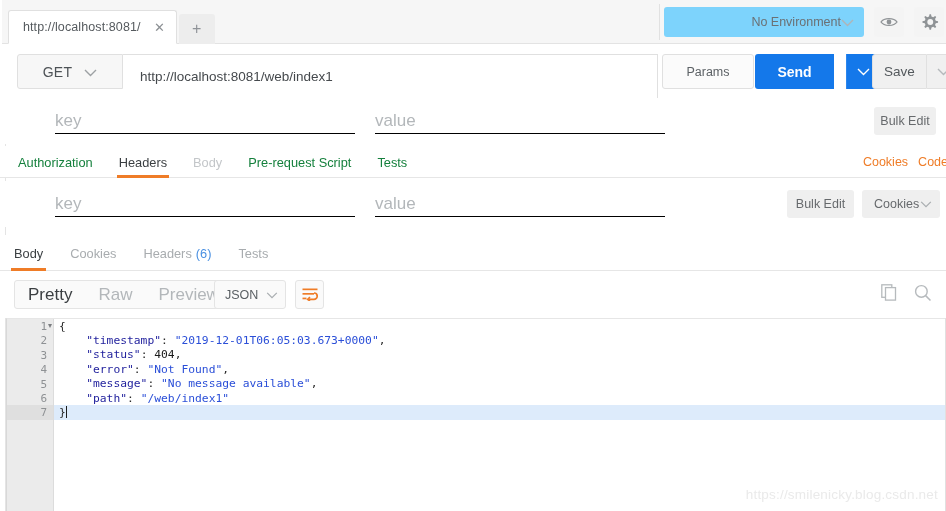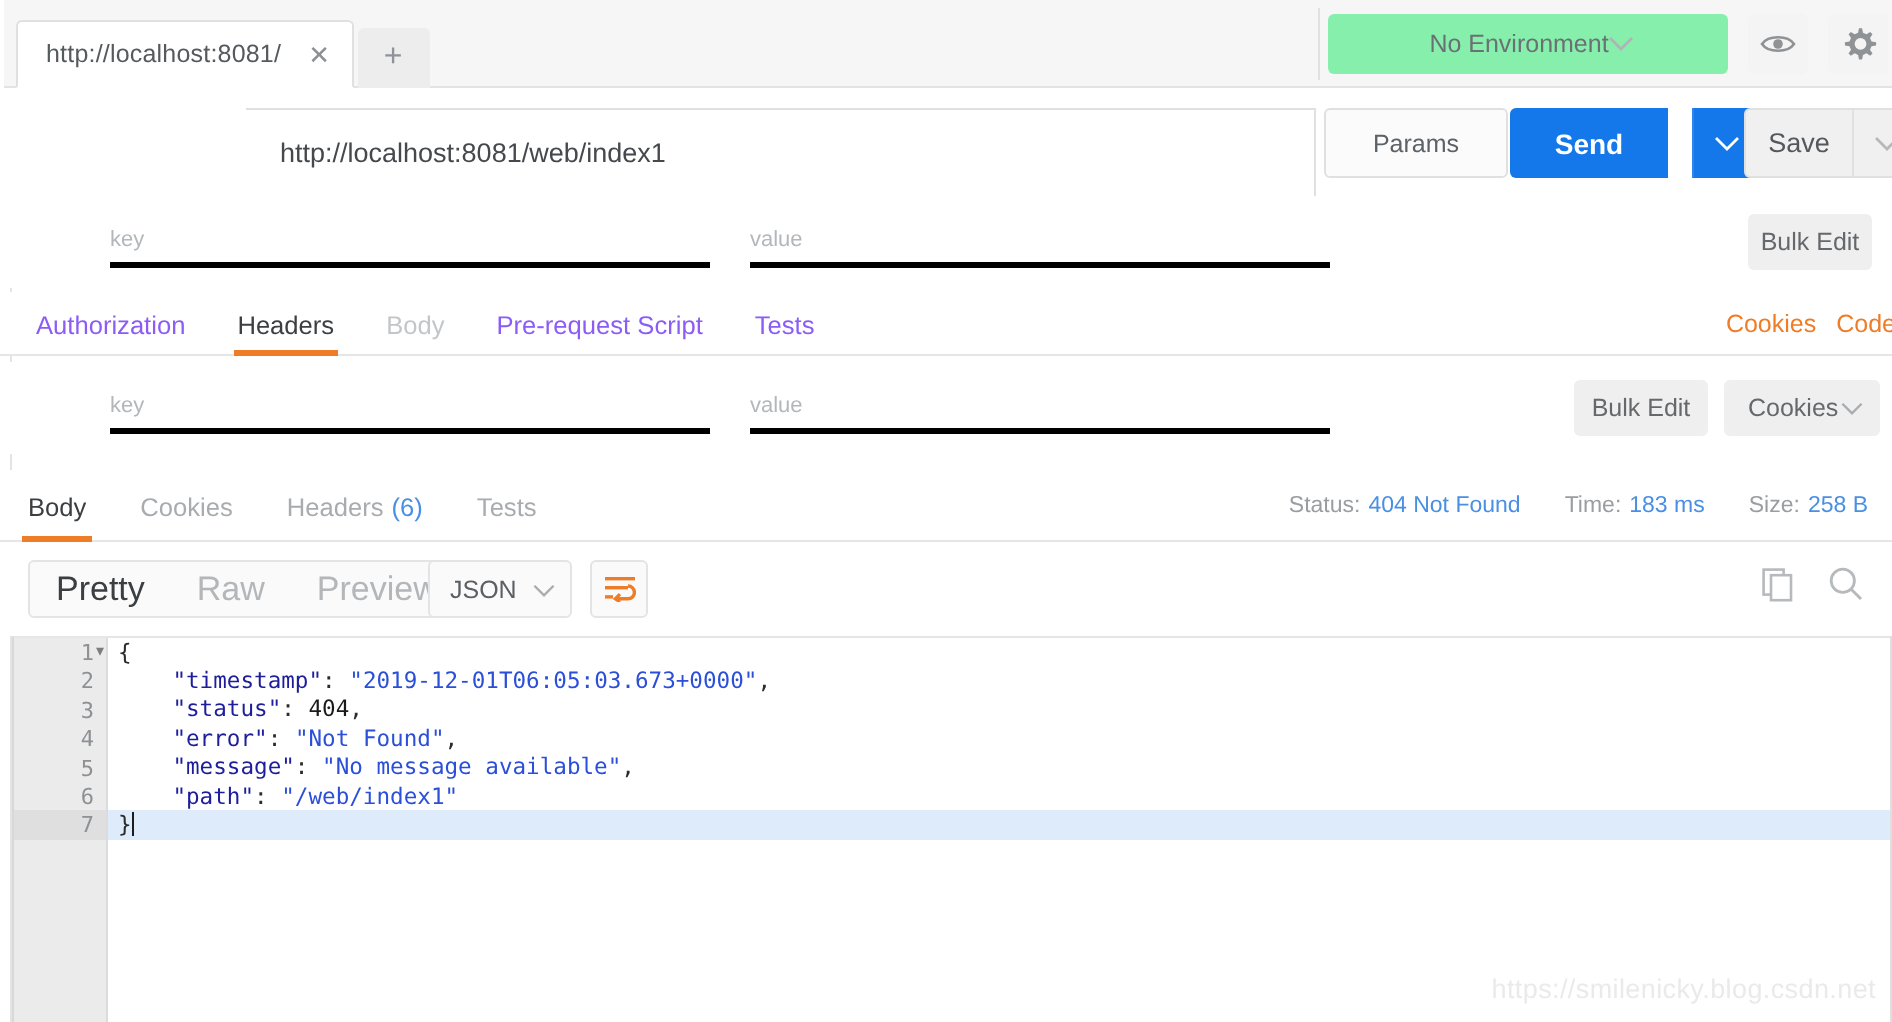--- a/index.html
+++ b/index.html
@@ -62,25 +62,25 @@
     font-size: 16px;
     font-weight: 300;
     margin-bottom: 0px;
   }
   .topbar-right {
     position: absolute; right: 0; top: 0; height: 44px;
     display: flex; align-items: center;
   }
   .env-select {
     width: 200px; height: 30px;
-    background: #86efac;
+    background: #7dd3fc;
     border-radius: 3px;
     display: flex; align-items: center;
     padding: 0 10px 0 14px;
-    justify-content: center;
+    justify-content: flex-end;
   }
   .env-select .lbl { font-size: 12.5px; color: #6b7074; }
   .icon-btn-top {
     width: 30px; height: 30px;
     margin-left: 10px;
     display: flex; align-items: center; justify-content: center;
     background: #f4f4f4; border-radius: 3px;
   }
   .topbar-sep {
     position: absolute; left: 657px; top: 4px;
@@ -162,23 +162,23 @@
     display: flex; align-items: center; justify-content: center;
   }
 
   
   .kvrow {
     position: absolute; left: 0; width: 946px; height: 46px;
     background: #ffffff;
   }
   .kv-key, .kv-val {
     position: absolute; top: 10px; height: 26px;
-    border-bottom: 3px solid #000000;
-    display: flex; align-items: center;
-    font-size: 11px; color: #b3b7ba;
+    border-bottom: 1px solid #000000;
+    display: flex; align-items: center;
+    font-size: 17px; color: #b3b7ba;
   }
   .kv-key { left: 55px; width: 300px; }
   .kv-val { left: 375px; width: 290px; }
   .sm-btn {
     position: absolute; height: 28px;
     background: #efefef; border-radius: 3px;
     display: flex; align-items: center; justify-content: center;
     font-size: 12.5px; color: #66696c;
   }
 
@@ -188,21 +188,21 @@
     background: #ffffff;
     border-bottom: 1px solid #e6e6e6;
   }
   .tabs-inner { position: absolute; left: 18px; top: 0; display: flex; height: 32px; }
   .ptab {
     height: 32px;
     display: flex; align-items: center;
     padding: 0 0 0 0;
     margin-right: 26px;
     font-size: 12.8px;
-    color: #8b5cf6;
+    color: #15803d;
     position: relative;
   }
   .ptab.active { color: #3b3f42; }
   .ptab.active::after {
     content: "";
     position: absolute; left: -2px; right: -2px; bottom: 0;
     height: 3px; background: #ef7c27;
   }
   .ptab.dim { color: #c3c6c9; }
   .right-links {
@@ -382,20 +382,28 @@
           <path d="M10 1.2 L11.6 1.2 L12.1 3.6 L13.9 4.4 L15.9 3.1 L17.1 4.3 L15.8 6.3 L16.6 8.1 L19 8.6 L19 10.2 L16.6 10.7 L15.8 12.5 L17.1 14.5 L15.9 15.7 L13.9 14.4 L12.1 15.2 L11.6 17.6 L10 17.6 L9.5 15.2 L7.7 14.4 L5.7 15.7 L4.5 14.5 L5.8 12.5 L5 10.7 L2.6 10.2 L2.6 8.6 L5 8.1 L5.8 6.3 L4.5 4.3 L5.7 3.1 L7.7 4.4 L9.5 3.6 Z" fill="#8f9396"></path>
           <circle cx="10.8" cy="9.4" r="3.1" fill="#f4f4f4"></circle>
         </svg>
       </div>
     </div>
   </div>
 
   <div class="left-rail"></div>
 
   <div class="urlrow">
+    <div class="method-box">
+      <span class="method-label">GET</span>
+      <span class="method-caret">
+        <svg width="13" height="8" viewBox="0 0 13 8">
+            <path d="M1 1 L6.5 6.5 L12 1" stroke="#9da1a4" stroke-width="1.4" fill="none"></path>
+          </svg>
+      </span>
+    </div>
     <div class="url-box">
       <span class="url-text">http://localhost:8081/web/index1</span>
     </div>
     <div class="params-btn">Params</div>
     <div class="send-group">
       <div class="send-btn">Send</div>
       <div class="send-caret">
         <svg width="13" height="8" viewBox="0 0 13 8">
             <path d="M1 1 L6.5 6.5 L12 1" stroke="#ffffff" stroke-width="1.4" fill="none"></path>
           </svg>
@@ -454,31 +462,20 @@
         <span>Cookies</span>
       </div>
       <div class="rtab">
         <span>Headers</span>
         <span class="hdr-count">(6)</span>
       </div>
       <div class="rtab">
         <span>Tests</span>
       </div>
     </div>
-    <div class="status-area">
-      <div class="grp">
-        <span>Status:</span><span class="val">404 Not Found</span>
-      </div>
-      <div class="grp">
-        <span>Time:</span><span class="val">183 ms</span>
-      </div>
-      <div class="grp">
-        <span>Size:</span><span class="val">258 B</span>
-      </div>
-    </div>
   </div>
 
   <div class="bodybar">
     <div class="seg">
       <div class="seg-item active">Pretty</div>
       <div class="seg-item">Raw</div>
       <div class="seg-item">Preview</div>
     </div>
     <div class="fmt-select">
       <span>JSON</span>

